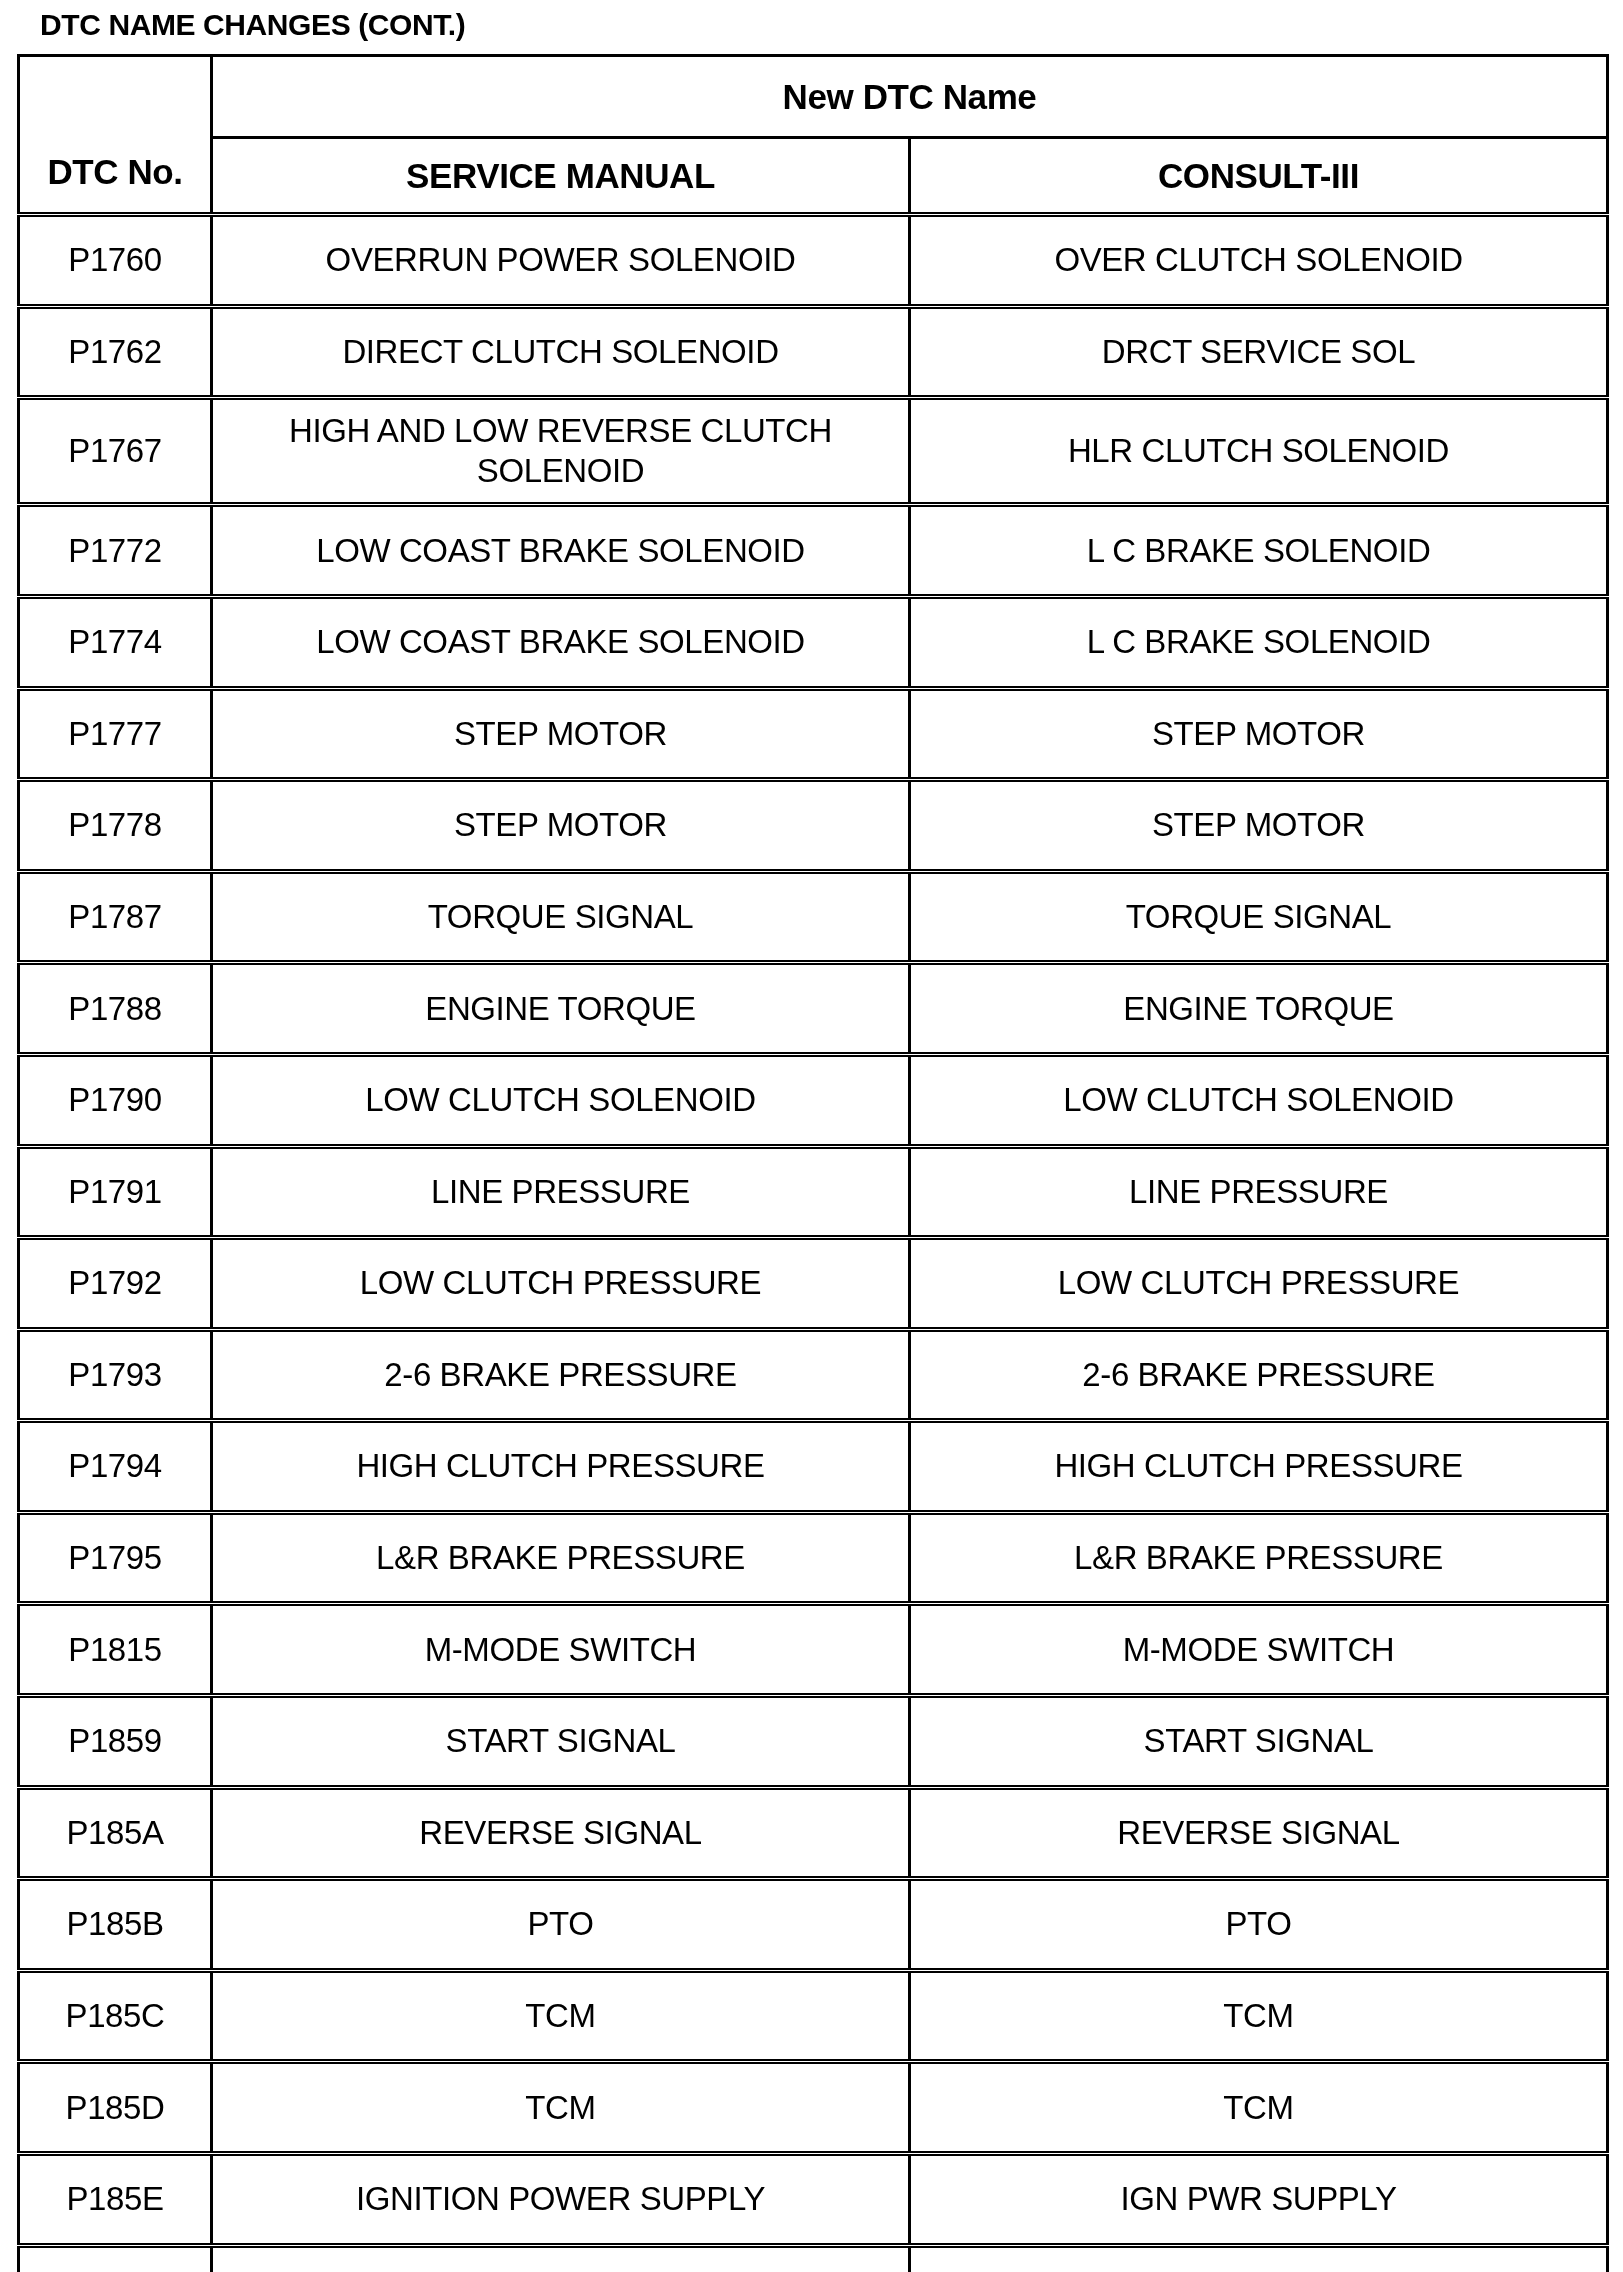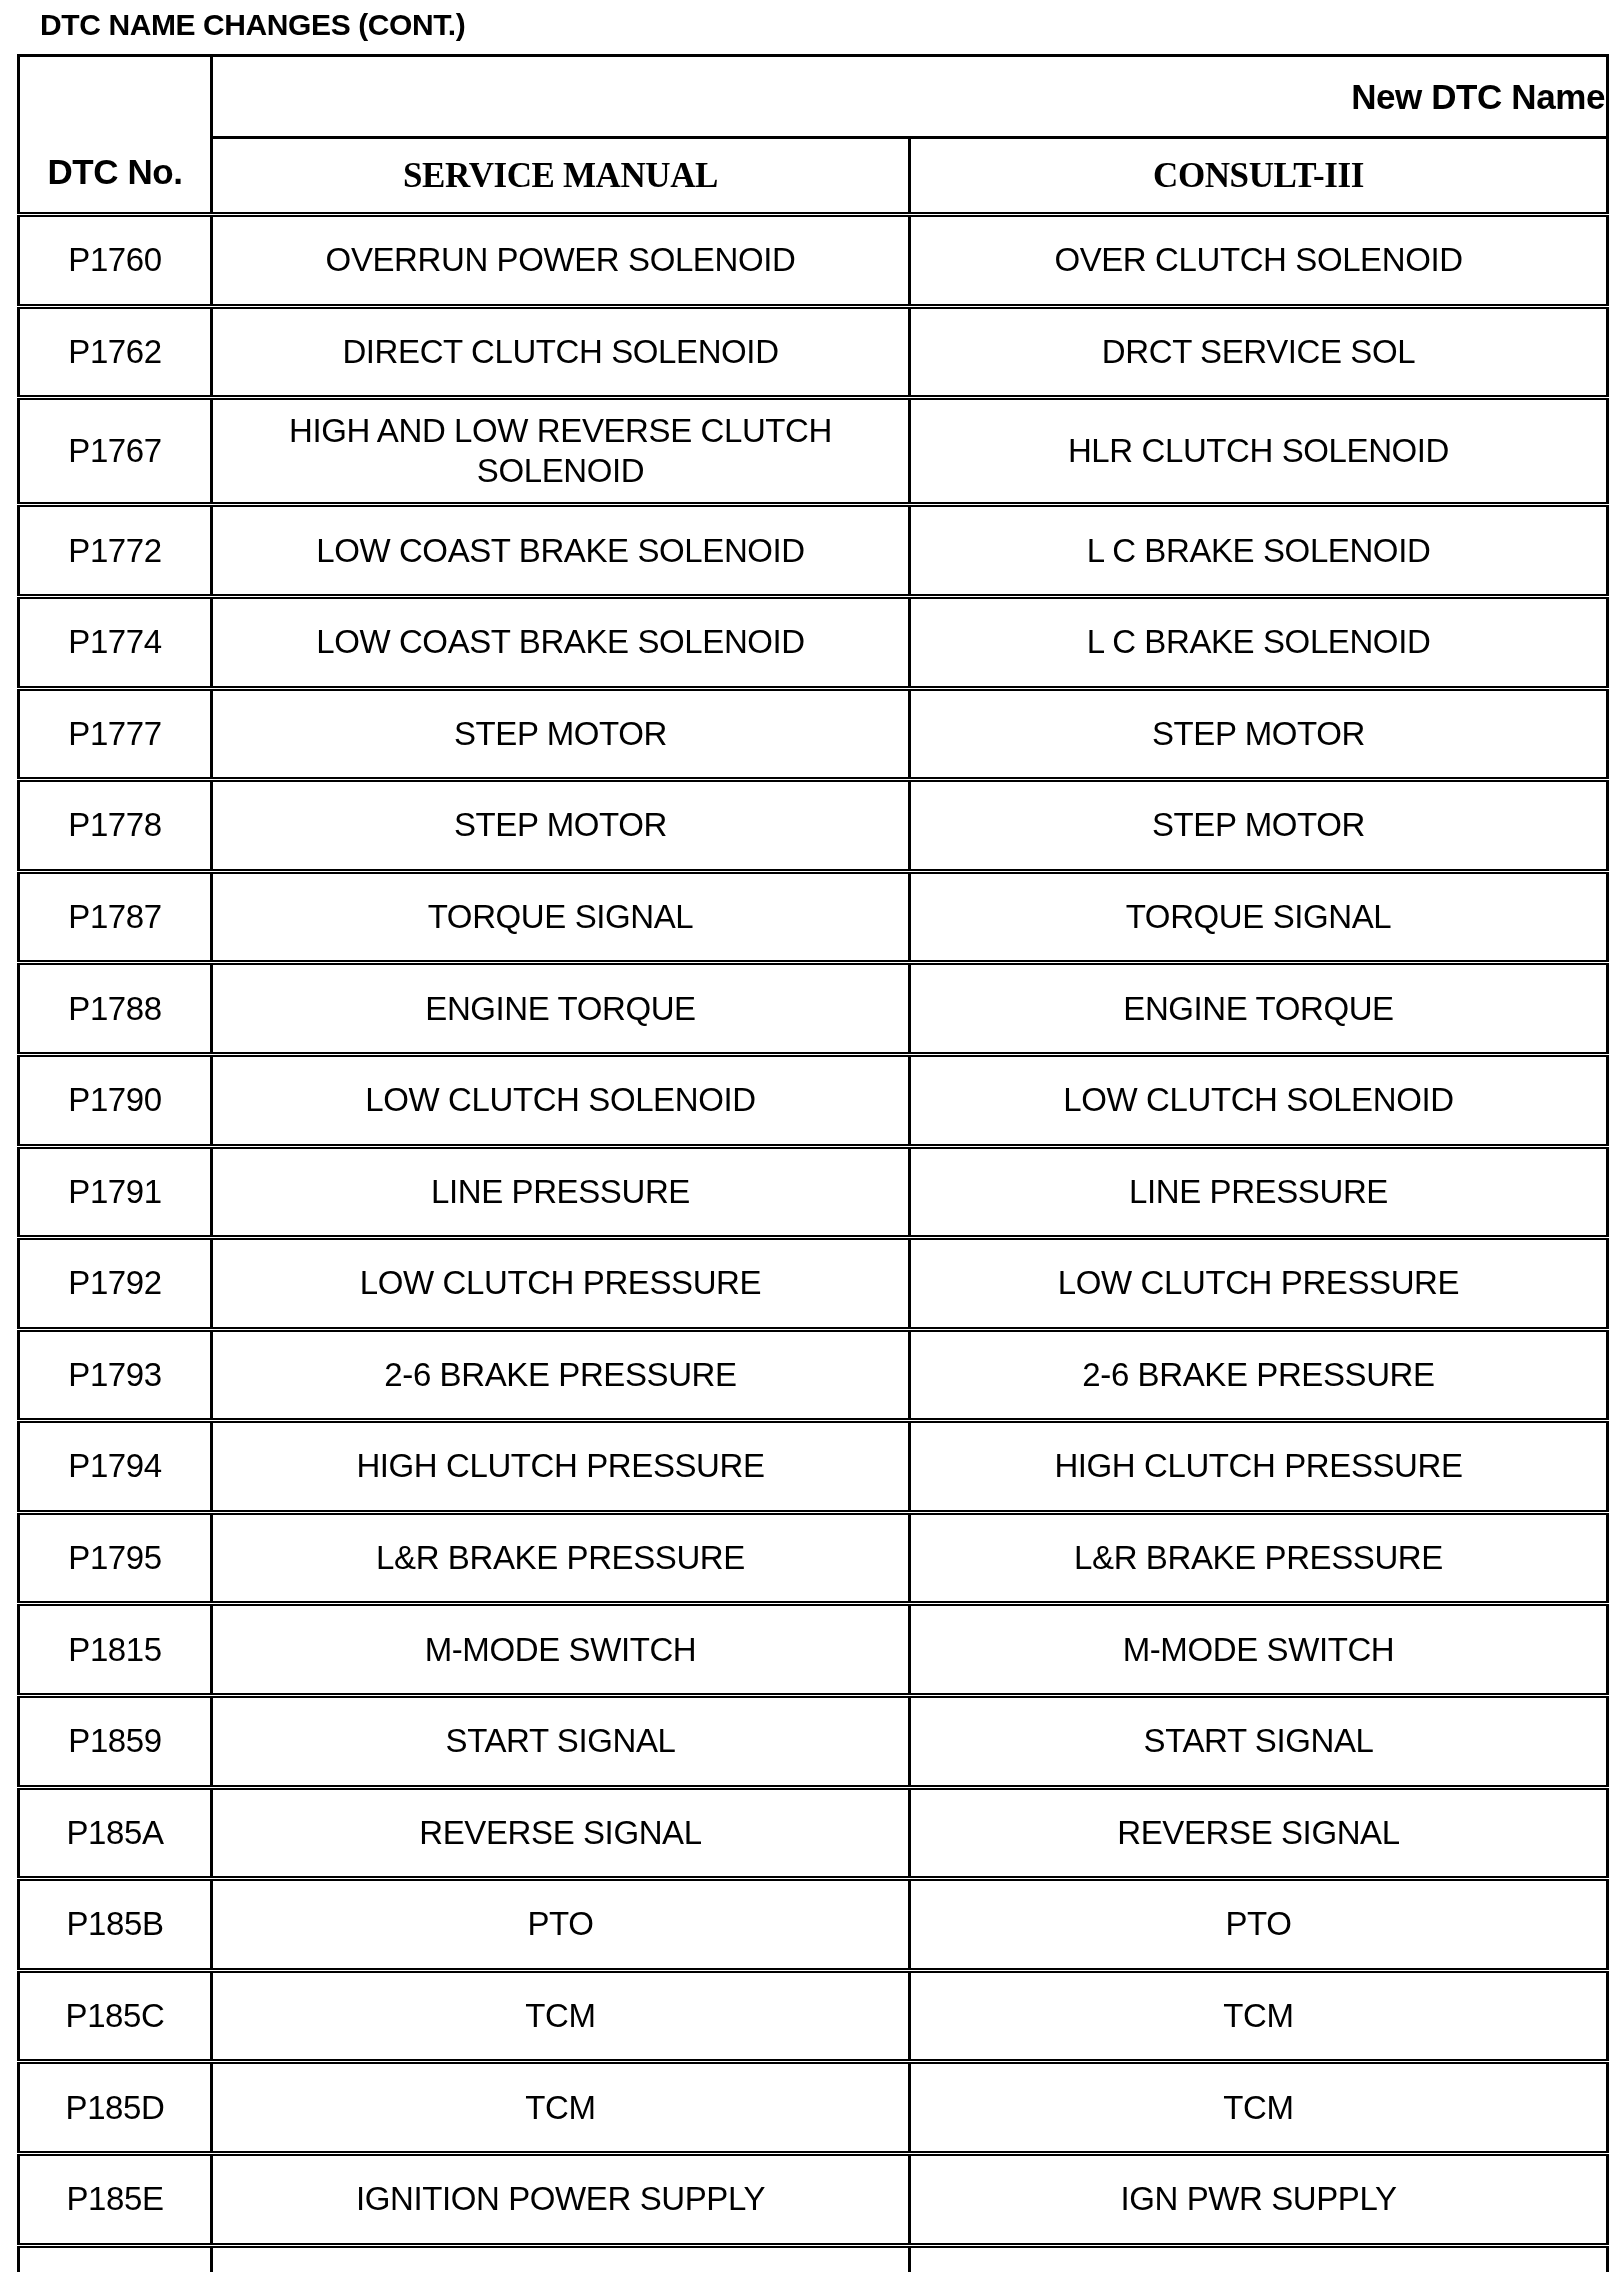--- a/index.html
+++ b/index.html
@@ -39,32 +39,30 @@
   .dtc-table thead th {
     font-size: 35px;
     font-weight: bold;
     letter-spacing: -0.4px;
     background: #ffffff;
   }
   th.cell-new-dtc-name {
     height: 77px;
     border-top: 3.1px solid #000000;
     border-bottom: 3.1px solid #000000;
-    text-align: right;
   }
   th.cell-dtc-no {
     border-top: 3.1px solid #000000;
     border-bottom: 5.4px double #000000;
     vertical-align: bottom;
     padding-bottom: 20px;
   }
   th.cell-subheader {
     height: 71px;
     border-bottom: 5.4px double #000000;
-    font-family: Liberation Serif, serif;
   }
   .dtc-table td {
     font-size: 33px;
     letter-spacing: -0.4px;
     line-height: 1.22;
     height: 65px;
     padding: 10.8px 15.5px;
     border-bottom: 5.4px double #000000;
     white-space: pre-line;
   }

